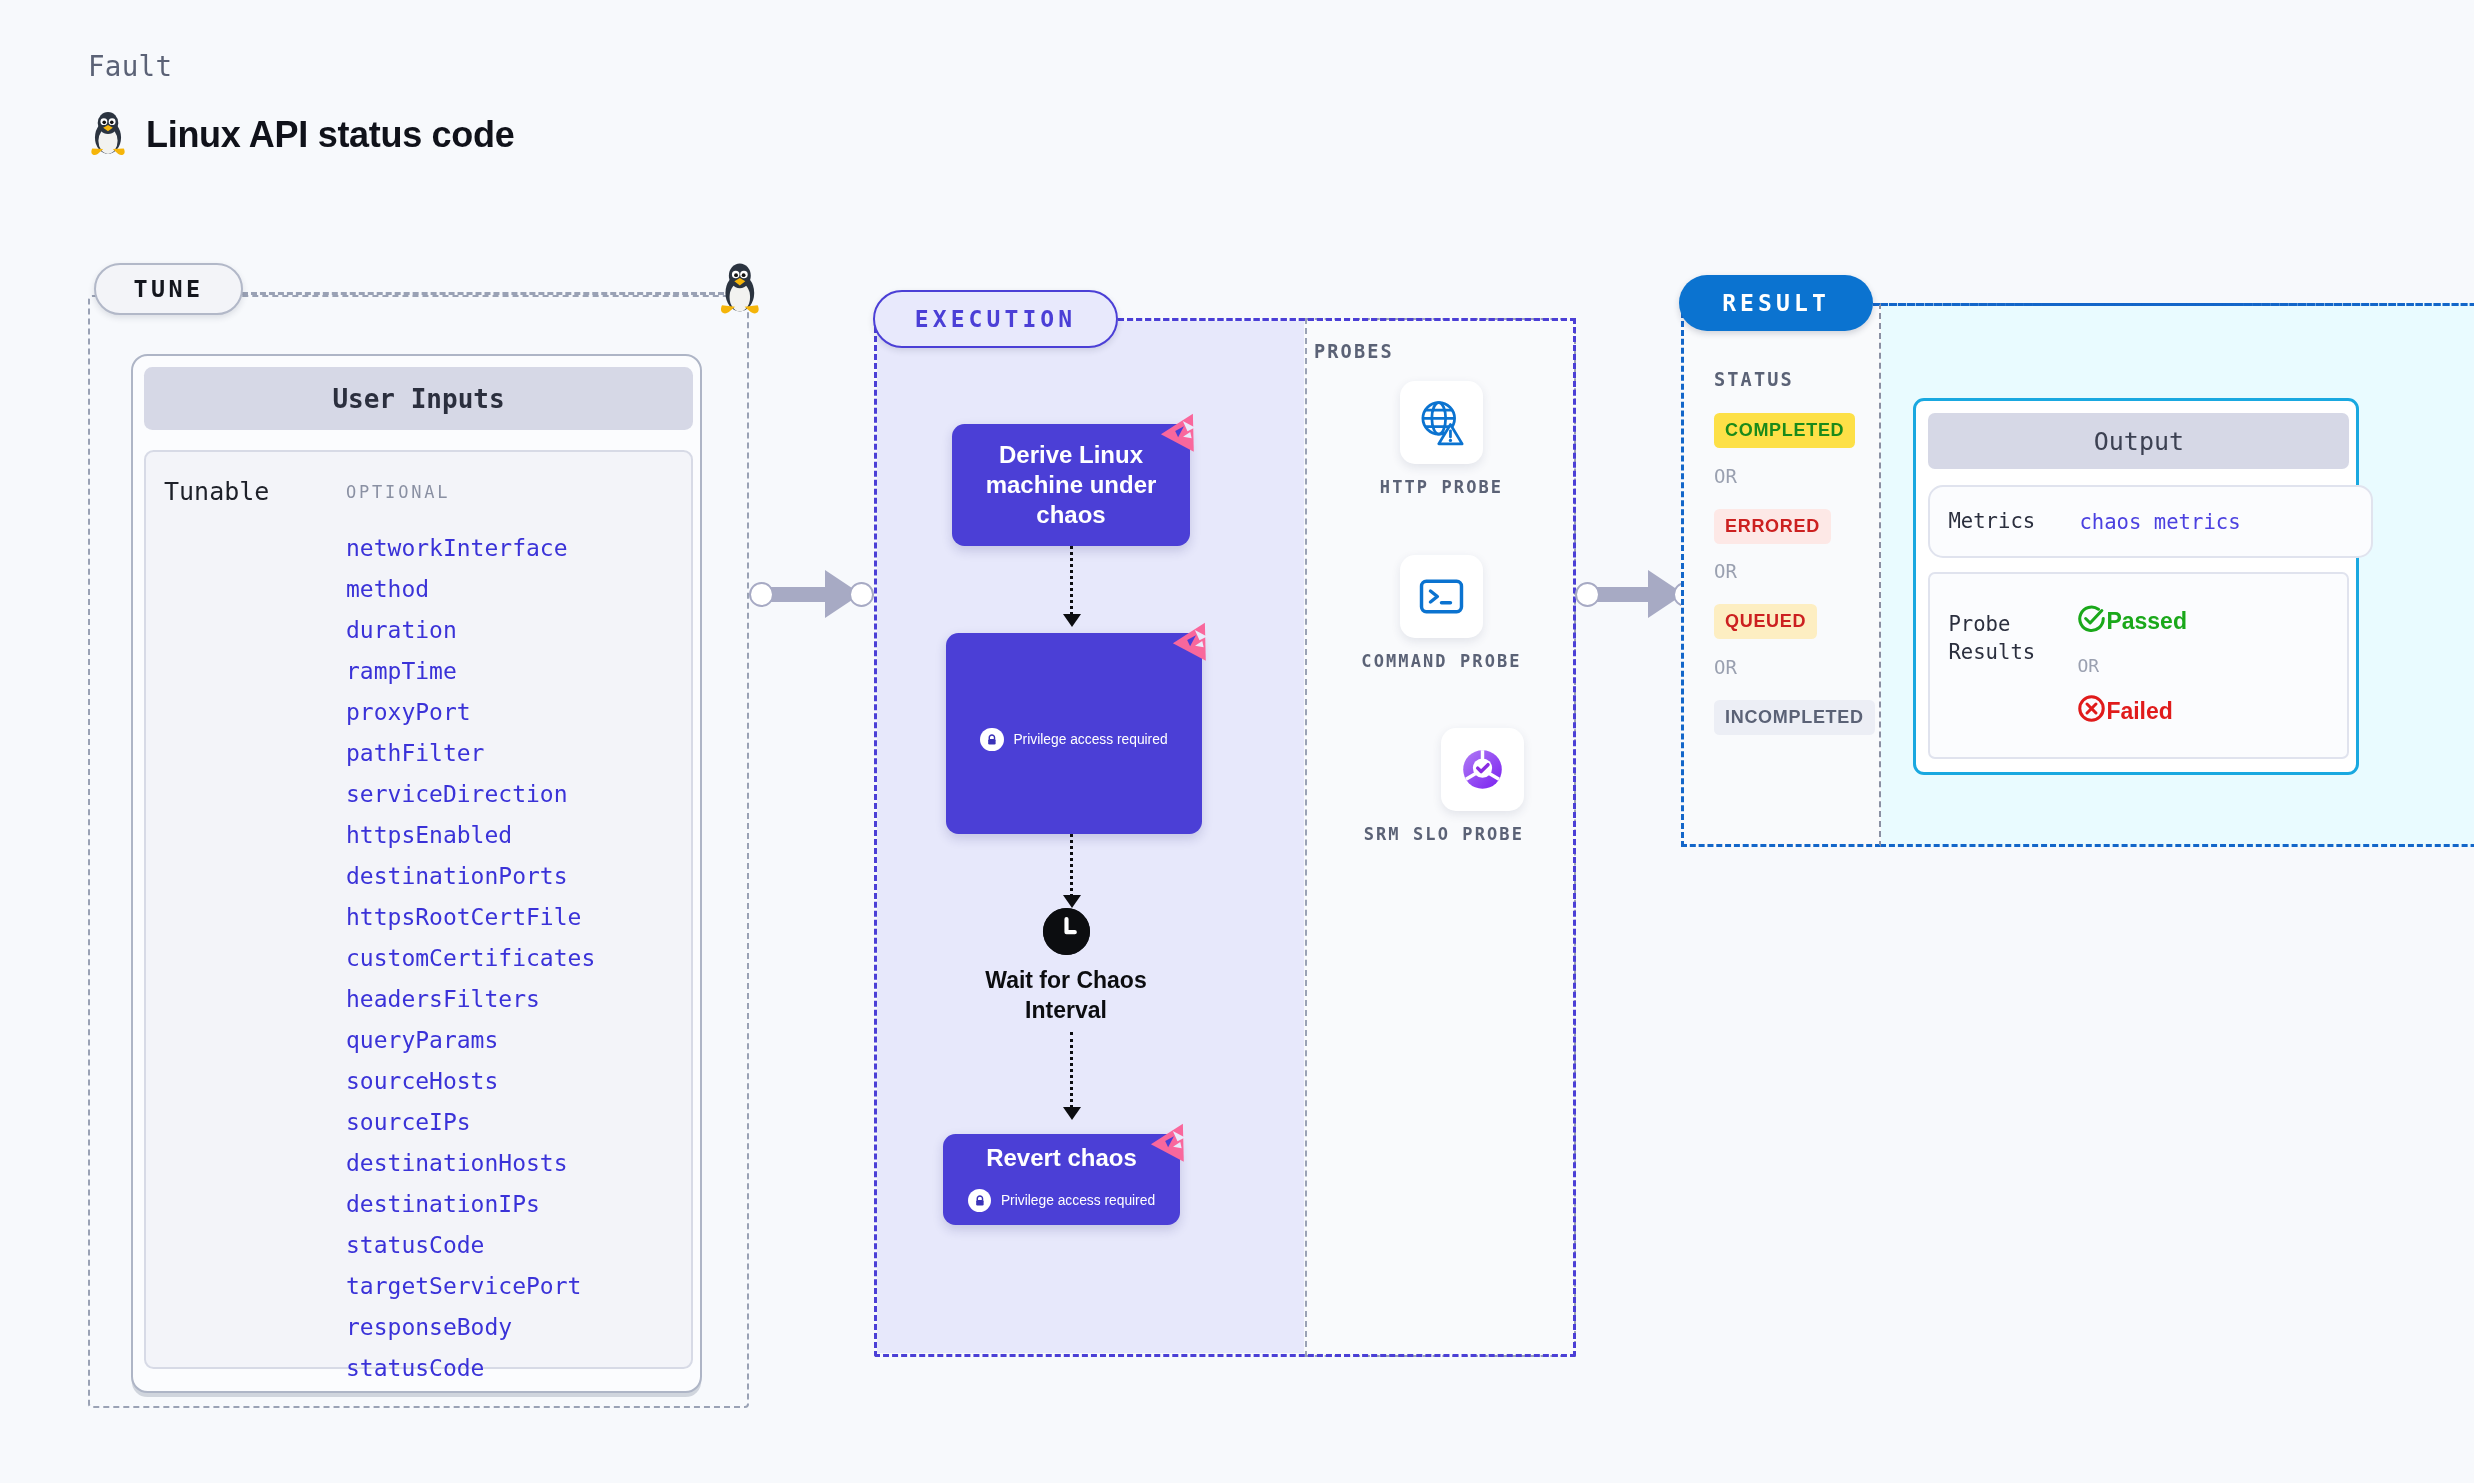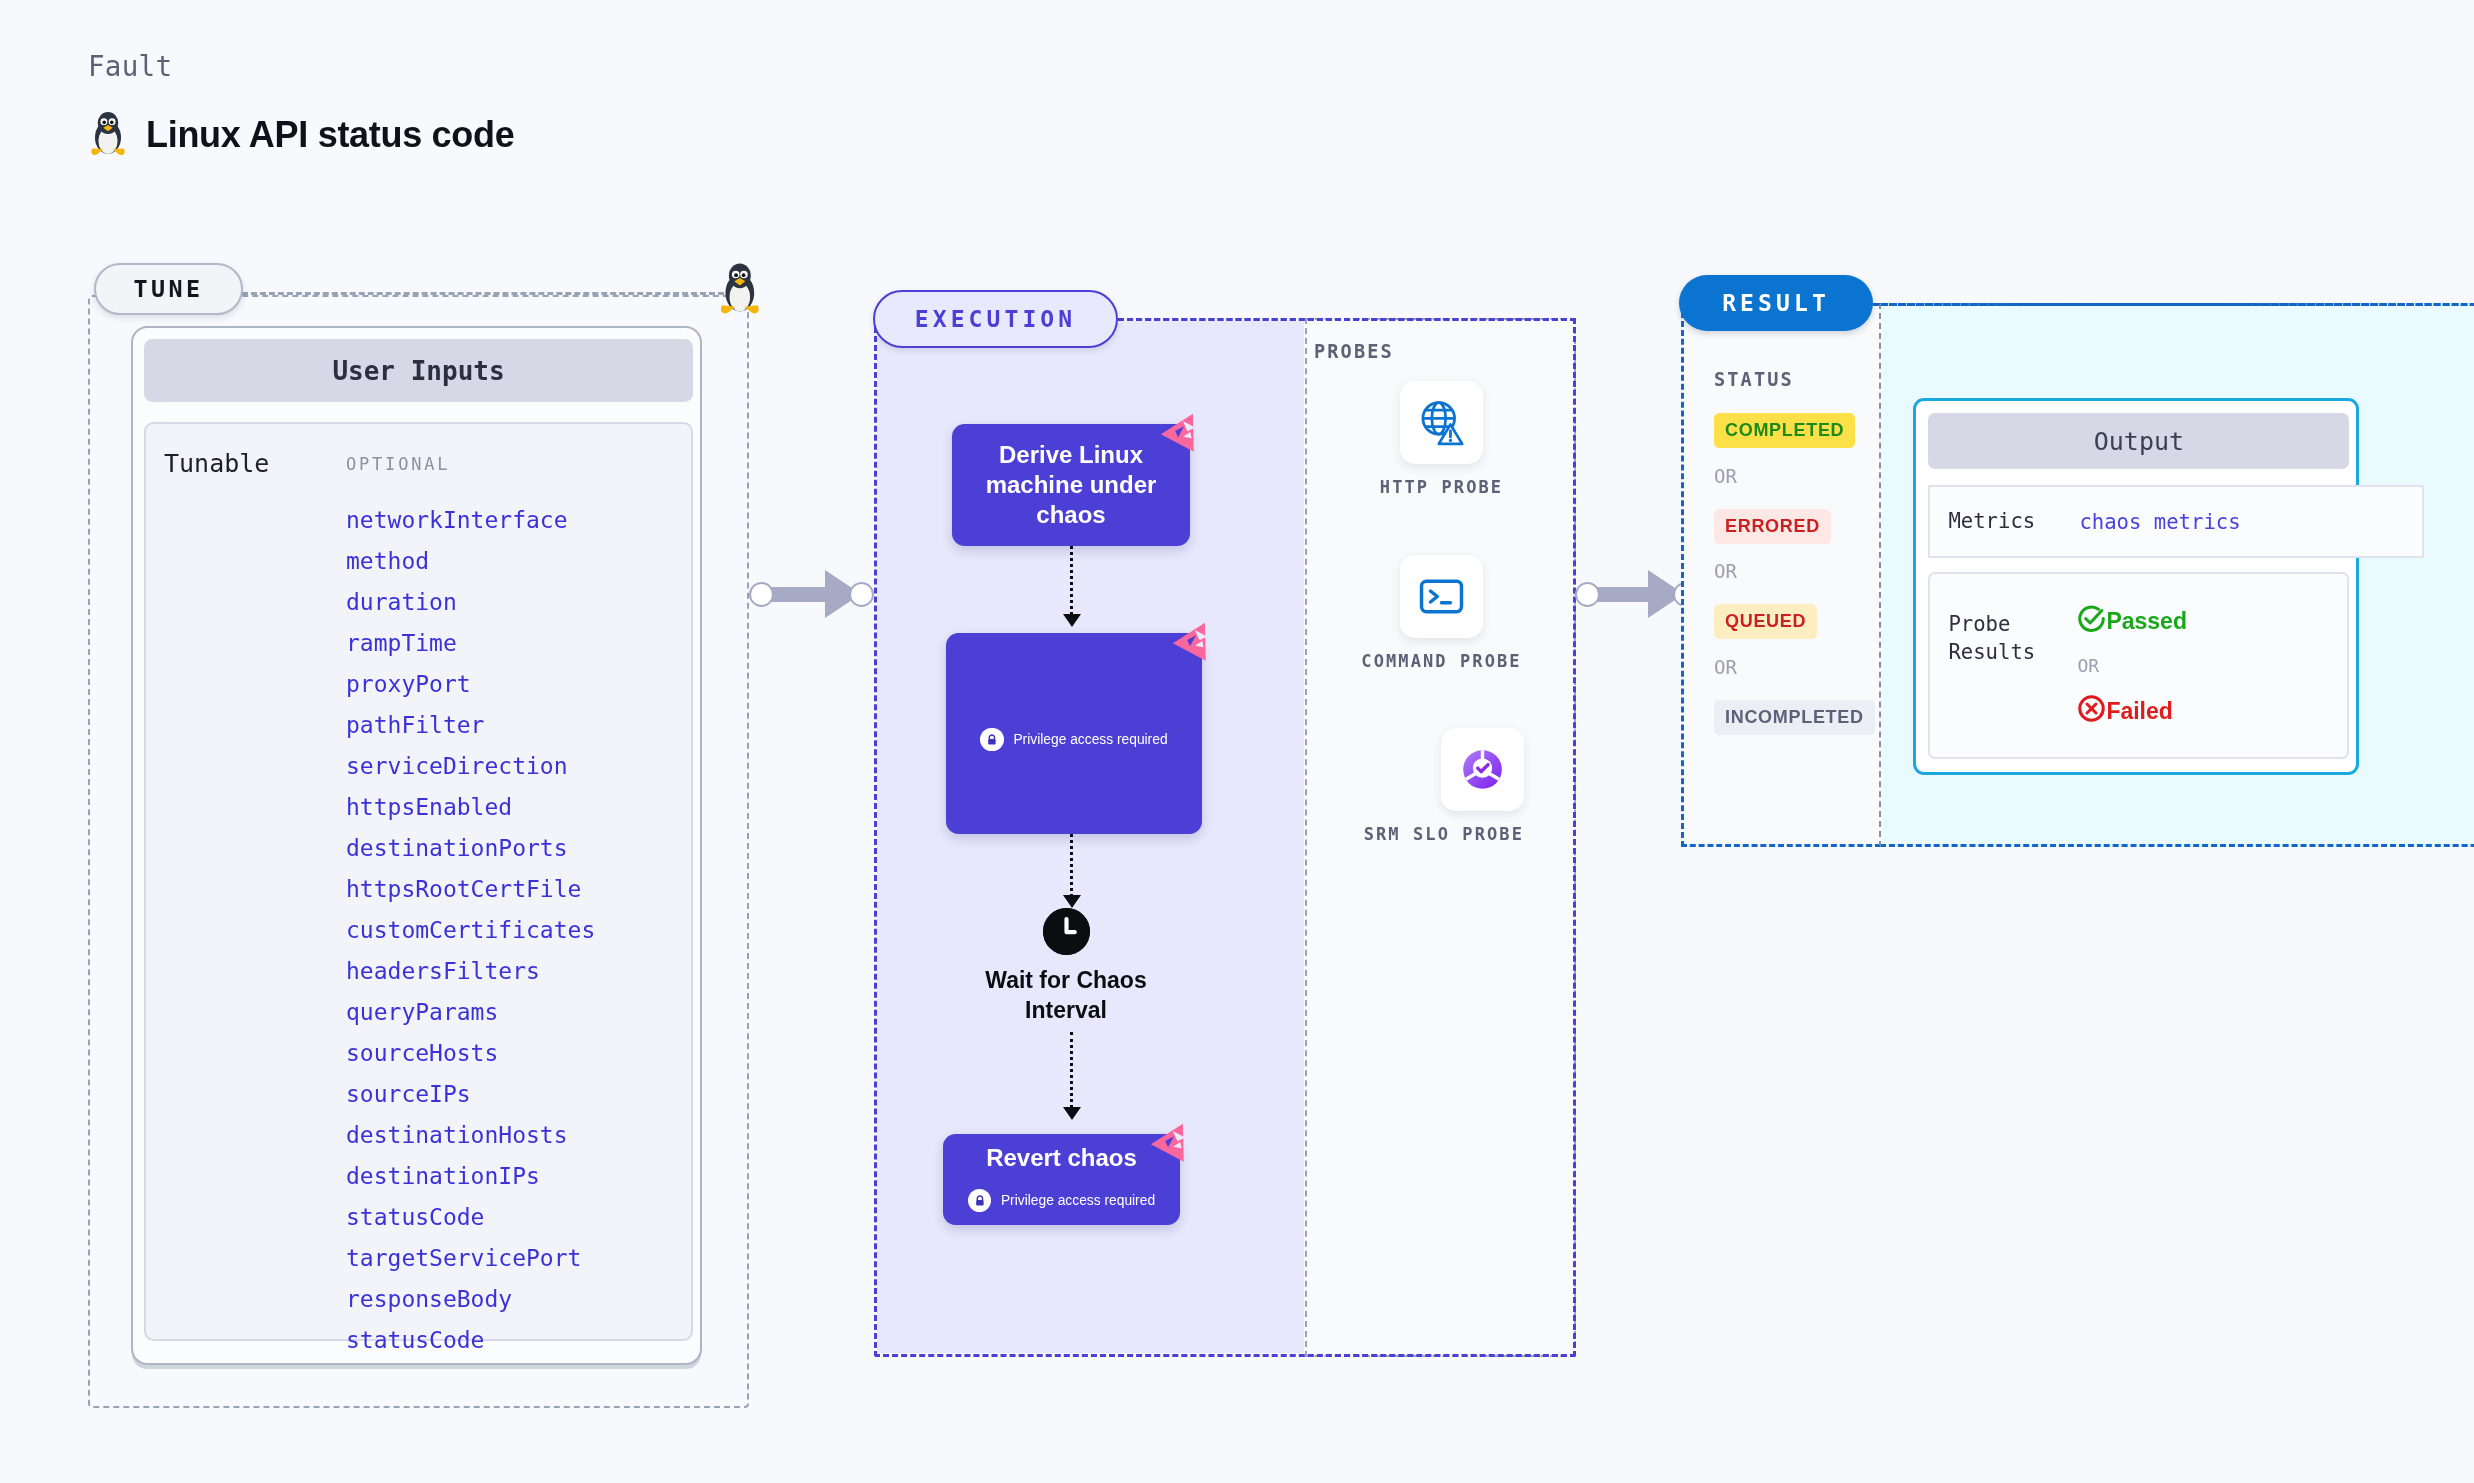--- a/index.html
+++ b/index.html
@@ -42,21 +42,21 @@
     font-size:23px;letter-spacing:4.1px;box-shadow:0 2.8px 6.9px rgba(30,35,60,.13);
   }
   #result-badge{
     left:1679px;top:275px;width:194px;height:56px;
     background:#0b73d0;border:none;color:#ffffff;
     font-size:23px;letter-spacing:4.1px;box-shadow:0 2.8px 6.9px rgba(30,35,60,.18);
   }
 
   
   #user-inputs-card{
-    position:absolute;left:131px;top:326px;width:571px;height:1039px;
+    position:absolute;left:131px;top:354px;width:571px;height:1039px;
     background:#fbfcfe;border:2.8px solid #aeb5c6;border-radius:16.5px;
     box-shadow:0 4.8px 0 -0.7px rgba(120,128,150,.30);
   }
   #user-inputs-header{
     position:absolute;left:11px;top:11px;width:549px;height:63px;
     background:#d6d8e6;border-radius:8.3px;
     display:flex;align-items:center;justify-content:center;
     font-family:"DejaVu Sans Mono", monospace;font-size:26px;font-weight:bold;color:#2b2f3e;
   }
   #tunable-box{
@@ -172,22 +172,22 @@
     position:absolute;left:1913px;top:398px;width:446px;height:377px;
     background:#ffffff;border:3.4px solid #19a8e0;border-radius:11px;
   }
   #output-header{
     position:absolute;left:12.4px;top:12.4px;width:421px;height:56px;
     background:#d6d8e6;border-radius:6.9px;
     display:flex;align-items:center;justify-content:center;
     font-family:"DejaVu Sans Mono", monospace;font-size:25px;color:#3c4152;
   }
   #metrics-row{
-    position:absolute;left:12.4px;top:84px;width:496px;height:73px;
-    background:#fbfcfe;border:2.1px solid #e0e3ee;border-radius:1px;
+    position:absolute;left:12.4px;top:84px;width:445px;height:73px;
+    background:#fbfcfe;border:2.1px solid #e0e3ee;border-radius:15px;
     display:flex;align-items:center;
   }
   #probe-results-row{
     position:absolute;left:12.4px;top:171px;width:421px;height:187px;
     background:#fbfcfe;border:2.1px solid #e0e3ee;border-radius:6.9px;
   }
   .out-key{
     font-family:"DejaVu Sans Mono", monospace;font-size:20.6px;color:#2b2f3e;
     line-height:27.5px;
   }

